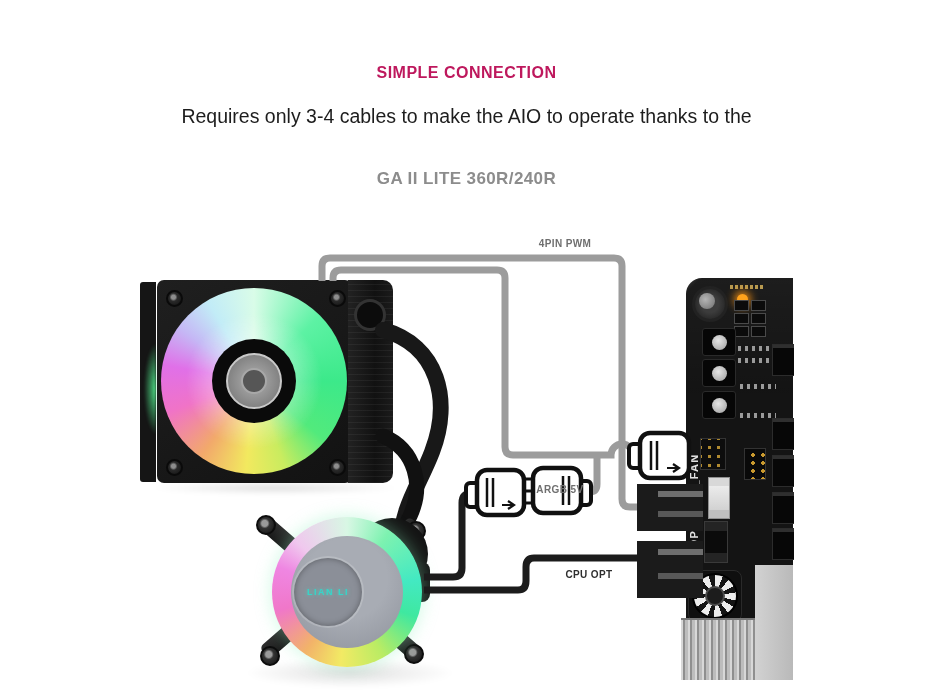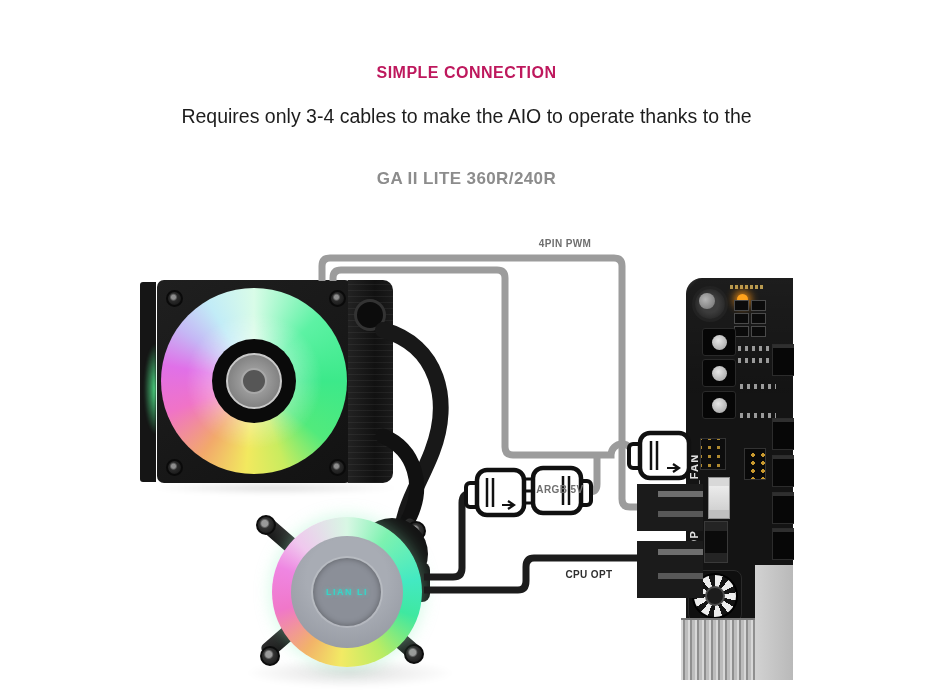--- a/index.html
+++ b/index.html
@@ -44,21 +44,21 @@
   .arm1{transform:rotate(41deg);}
   .arm2{transform:rotate(-41deg);}
   .pscrew{width:16px;height:16px;border-radius:50%;background:radial-gradient(circle at 42% 40%,#9a9a9a 0 3px,#333 5px,#111 100%);border:2px solid #0c0c0c;}
   .pump-housing{left:285px;top:530px;width:124px;height:124px;border-radius:50%;background:#131313;}
   .pump-housing2{left:356px;top:518px;width:72px;height:72px;border-radius:50%;background:#141414;}
   .pump-housing3{left:400px;top:562px;width:30px;height:40px;border-radius:8px;background:#161616;}
   .pump-ring{left:272px;top:517px;width:150px;height:150px;border-radius:50%;
     background:conic-gradient(from 0deg,#d8f7e4 0deg,#7df2b0 35deg,#43e9c2 80deg,#3fe8a0 110deg,#b9ec64 150deg,#f2ea64 185deg,#f2b369 215deg,#f077c9 255deg,#ef86e2 290deg,#f0c8ee 315deg,#d8f7e4 360deg);
     box-shadow:0 0 16px 2px rgba(140,240,190,.35);}
   .pump-cap{left:291px;top:536px;width:112px;height:112px;border-radius:50%;background:radial-gradient(circle at 50% 38%,#a8acb4 0 45%,#8e929b 100%);}
-  .pump-inner{left:313px;top:558px;width:68px;height:68px;border-radius:50%;background:#8b8f98;box-shadow:inset 0 0 6px rgba(0,0,0,.35),0 0 0 2px rgba(255,255,255,.18);display:flex;align-items:center;justify-content:center;}
+  .pump-inner{left:294px;top:558px;width:68px;height:68px;border-radius:50%;background:#8b8f98;box-shadow:inset 0 0 6px rgba(0,0,0,.35),0 0 0 2px rgba(255,255,255,.18);display:flex;align-items:center;justify-content:center;}
   .pump-logo{font-size:9px;font-weight:700;letter-spacing:1.5px;color:#35d6c9;text-shadow:0 0 4px rgba(60,230,210,.8);white-space:pre;}
 
   
   .shadow{background:radial-gradient(ellipse,rgba(0,0,0,.12),rgba(0,0,0,0) 70%);filter:blur(2px);z-index:0;}
 
   
   .mobo{left:686px;top:278px;width:107px;height:402px;background:#141414;border-top-left-radius:16px;z-index:1;}
   .mobo::before{content:"";position:absolute;inset:0;border-top-left-radius:16px;
     background:linear-gradient(135deg,rgba(255,255,255,.05) 0 2%,rgba(0,0,0,0) 3%),linear-gradient(180deg,rgba(255,255,255,.04),rgba(0,0,0,0) 30%);}
   .m{position:absolute;}

